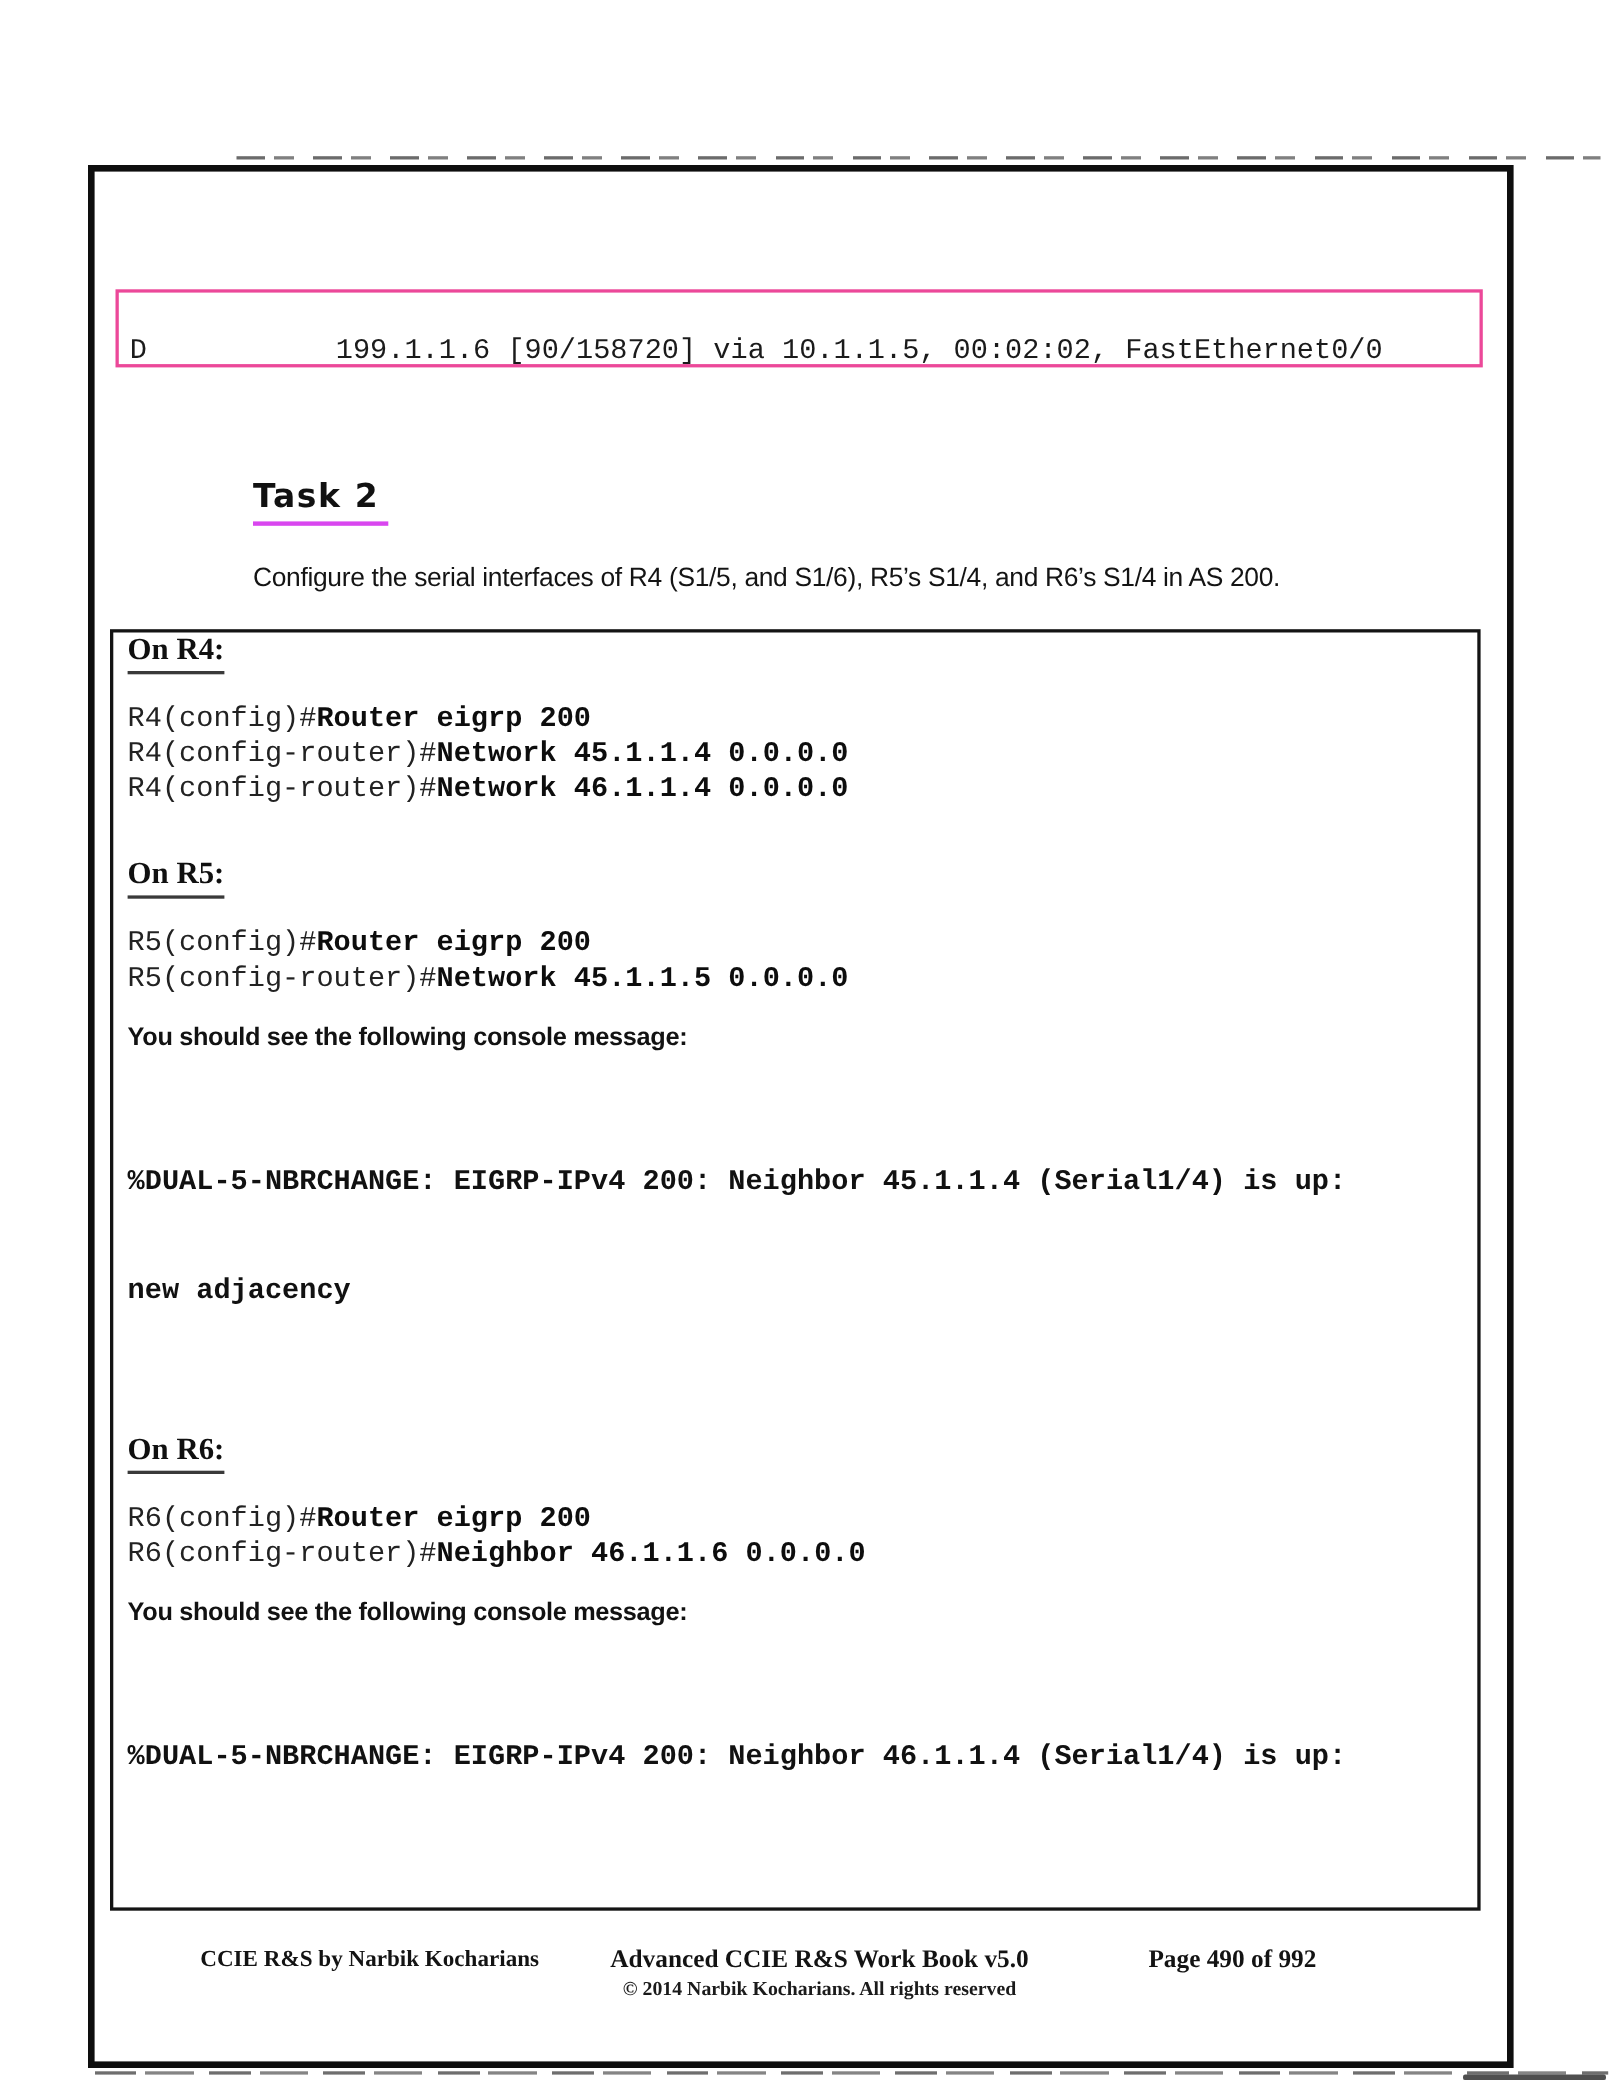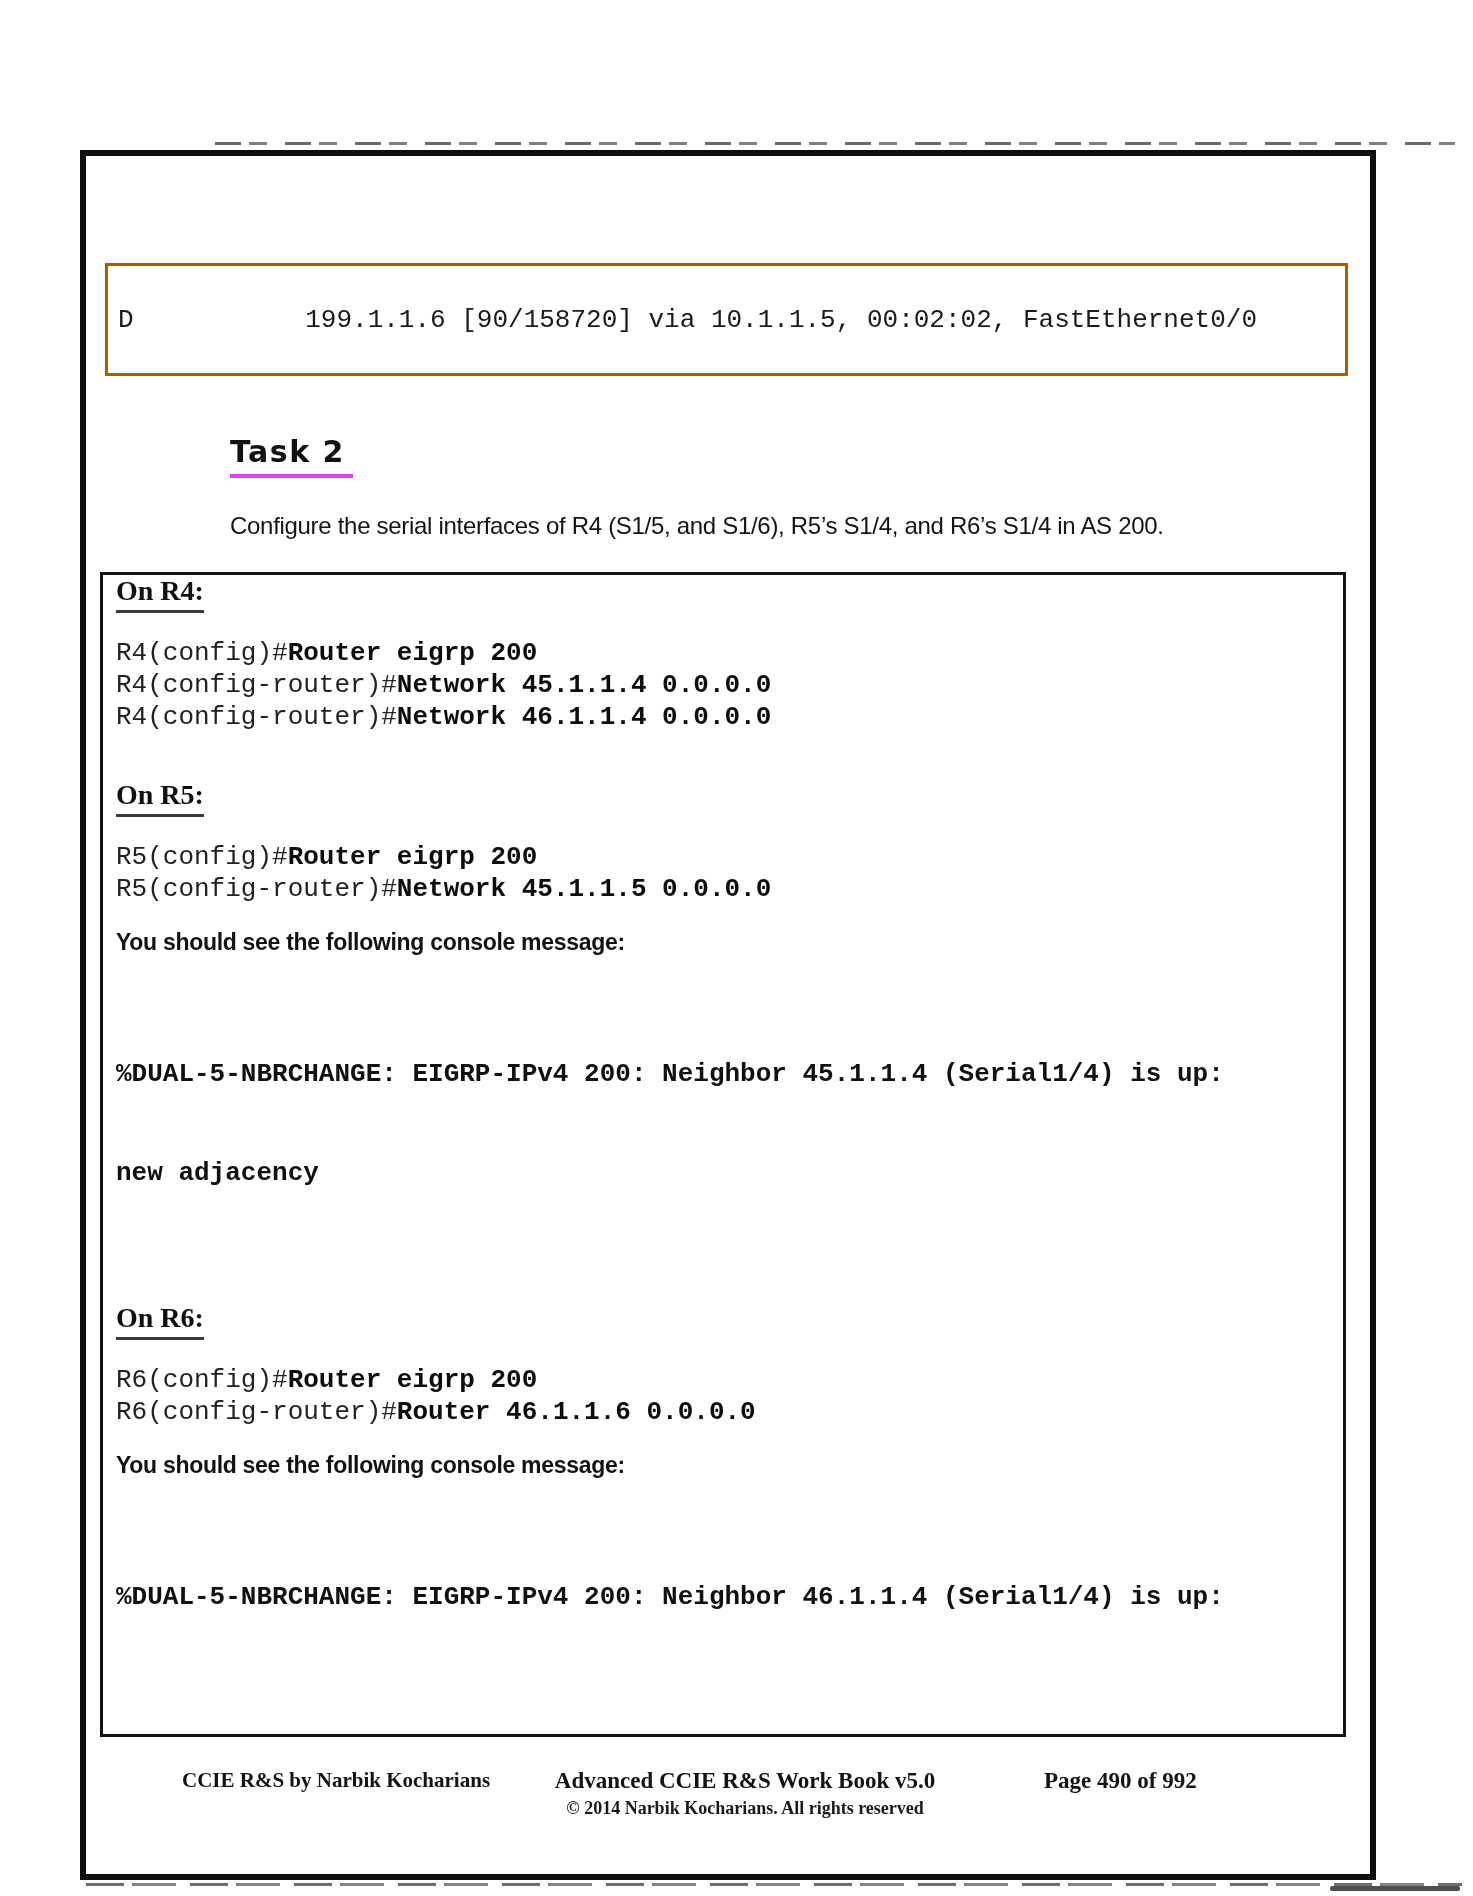--- a/index.html
+++ b/index.html
@@ -30,24 +30,24 @@
     background:repeating-linear-gradient(90deg,#4a4a4a 0 38px,transparent 38px 46px,#666 46px 90px,transparent 90px 104px);
     opacity:.8;
   }
   .scan-blob-bottom-right{
     position:absolute;left:1330px;top:1886px;width:130px;height:5px;
     background:#303030;border-radius:2px;opacity:.85;
   }
   
   .route-box{
     position:absolute;left:105px;top:263px;
-    width:1243px;height:113px;
-    border:3px solid #a16207;
+    width:1243px;height:71px;
+    border:3px solid #ec4899;
     box-sizing:border-box;
-    display:flex;align-items:center;
+    display:flex;align-items:flex-end;
   }
   .route-box .route-text{
     font-family:"Liberation Mono",monospace;
     font-size:26px;line-height:1;
     white-space:pre;
     padding-left:10px;
     color:#1b1b1b;
   }
   
   .task-title{
@@ -159,21 +159,21 @@
     <div>%DUAL-5-NBRCHANGE: EIGRP-IPv4 200: Neighbor 45.1.1.4 (Serial1/4) is up:</div>
     <div>new adjacency</div>
   </div>
 
   <div class="sec-heading mt-46">
     <span>On R6:</span>
   </div>
 
   <div class="mt-24">
     <div class="cmd-line"><span class="prompt">R6(config)#</span><span class="cmd">Router eigrp 200</span></div>
-    <div class="cmd-line"><span class="prompt">R6(config-router)#</span><span class="cmd">Router 46.1.1.6 0.0.0.0</span></div>
+    <div class="cmd-line"><span class="prompt">R6(config-router)#</span><span class="cmd">Neighbor 46.1.1.6 0.0.0.0</span></div>
   </div>
 
   <div class="console-note mt-42">You should see the following console message:</div>
 
   <div class="console-msg mt-36">
     <div>%DUAL-5-NBRCHANGE: EIGRP-IPv4 200: Neighbor 46.1.1.4 (Serial1/4) is up:</div>
     
   </div>
 
 </div>

